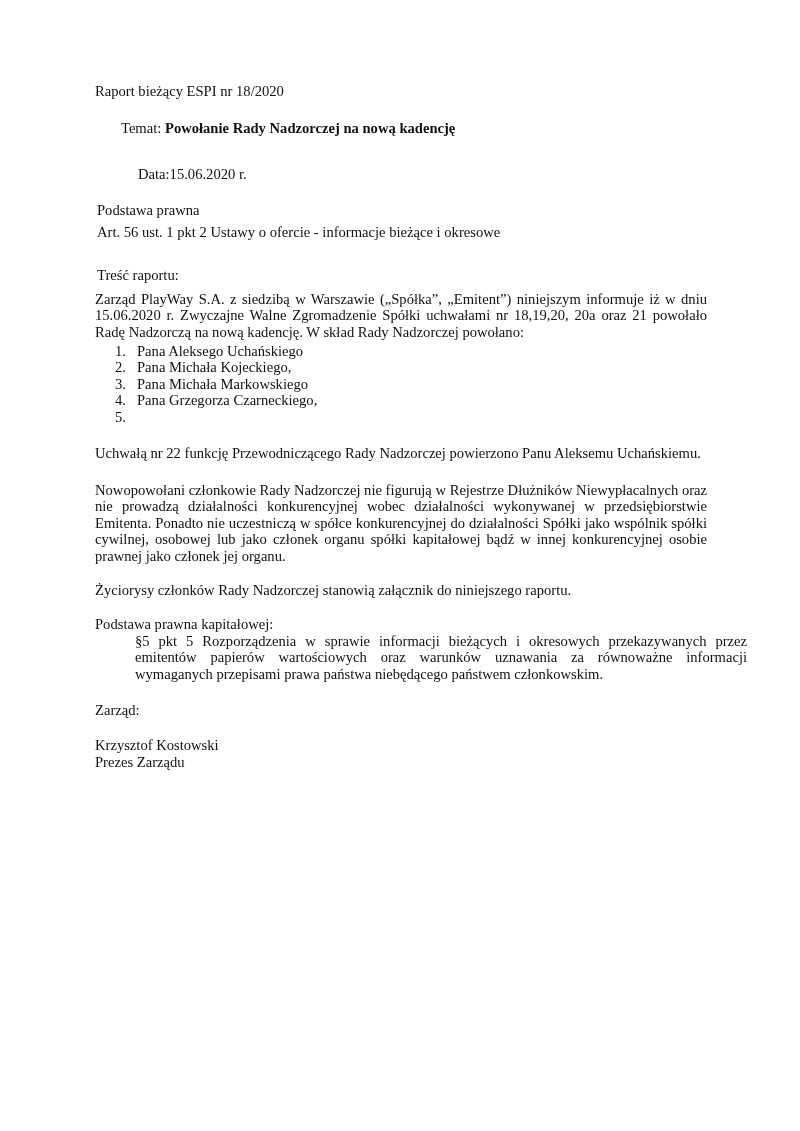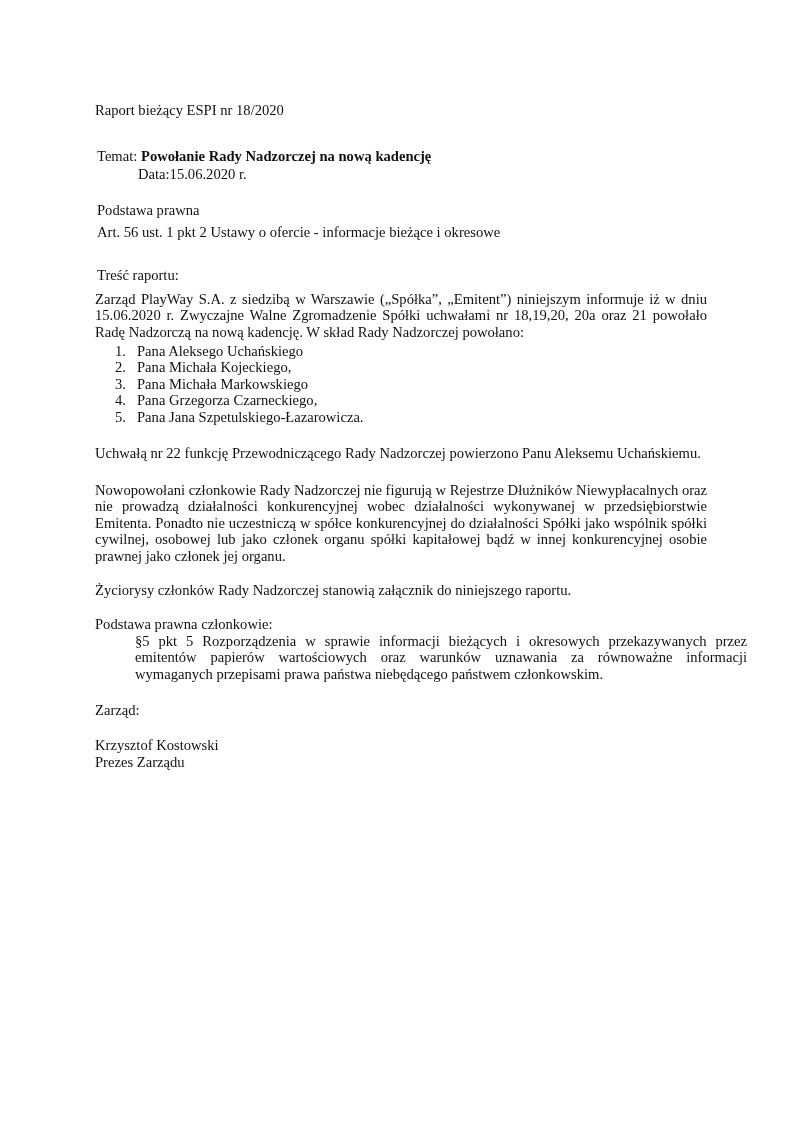--- a/index.html
+++ b/index.html
@@ -53,50 +53,50 @@
       text-align: right;
       padding-right: 6px;
       box-sizing: border-box;
     }
   </style>
 </head>
 <body>
 
 <div class="page">
 
-  <div class="abs" style="top:102px;font-family:Liberation Serif, serif;">Raport bieżący ESPI nr 18/2020</div>
+  <div class="abs" style="top:83px;font-family:Liberation Serif, serif;">Raport bieżący ESPI nr 18/2020</div>
 
-  <div class="abs indent1" style="top:148px;">
+  <div class="abs indent1" style="top:120px;margin-left:24px;">
     <span>Temat: </span><b>Powołanie Rady Nadzorczej na nową kadencję</b>
   </div>
 
   <div class="abs indent1" style="top:166px;margin-left:41px;">Data:15.06.2020 r.</div>
 
   <div class="abs indent1" style="top:202px;">Podstawa prawna</div>
   <div class="abs indent1" style="top:224px;">Art. 56 ust. 1 pkt 2 Ustawy o ofercie - informacje bieżące i okresowe</div>
 
   <div class="abs indent1" style="top:256px;margin-top:11px;">Treść raportu:</div>
 
   <div class="abs justify" style="top:291px;">Zarząd PlayWay S.A. z siedzibą w Warszawie („Spółka”, „Emitent”) niniejszym informuje iż w dniu 15.06.2020 r. Zwyczajne Walne Zgromadzenie Spółki uchwałami nr 18,19,20, 20a oraz 21 powołało Radę Nadzorczą na nową kadencję. W skład Rady Nadzorczej powołano:</div>
 
   <ol class="members abs" style="top:343px; left:7px; width:400px;">
     <li><span class="num">1.</span><span>Pana Aleksego Uchańskiego</span></li>
     <li><span class="num">2.</span><span>Pana Michała Kojeckiego,</span></li>
     <li><span class="num">3.</span><span>Pana Michała Markowskiego</span></li>
     <li><span class="num">4.</span><span>Pana Grzegorza Czarneckiego,</span></li>
-    <li><span class="num">5.</span><span>Pana Jana Szpetulskiego-Łazarowicza.</span></li>
+    <li><span class="num">5.</span></li>
   </ol>
 
   <div class="abs" style="top:445px;">Uchwałą nr 22 funkcję Przewodniczącego Rady Nadzorczej powierzono Panu Aleksemu Uchańskiemu.</div>
 
   <div class="abs justify" style="top:482px;">Nowopowołani członkowie Rady Nadzorczej nie figurują w Rejestrze Dłużników Niewypłacalnych oraz nie prowadzą działalności konkurencyjnej wobec działalności wykonywanej w przedsiębiorstwie Emitenta. Ponadto nie uczestniczą w spółce konkurencyjnej do działalności Spółki jako wspólnik spółki cywilnej, osobowej lub jako członek organu spółki kapitałowej bądź w innej konkurencyjnej osobie prawnej jako członek jej organu.</div>
 
   <div class="abs" style="top:582px;text-align:center;">Życiorysy członków Rady Nadzorczej stanowią załącznik do niniejszego raportu.</div>
 
-  <div class="abs" style="top:616px;">Podstawa prawna członkowie:</div>
+  <div class="abs" style="top:616px;">Podstawa prawna kapitałowej:</div>
   <div class="abs justify" style="top:633px;margin-left:40px;">§5 pkt 5 Rozporządzenia w sprawie informacji bieżących i okresowych przekazywanych przez emitentów papierów wartościowych oraz warunków uznawania za równoważne informacji wymaganych przepisami prawa państwa niebędącego państwem członkowskim.</div>
 
   <div class="abs" style="top:702px;">Zarząd:</div>
 
   <div class="abs" style="top:737px;">Krzysztof Kostowski</div>
   <div class="abs" style="top:754px;">Prezes Zarządu</div>
 
 </div>
 
 </body></html>

